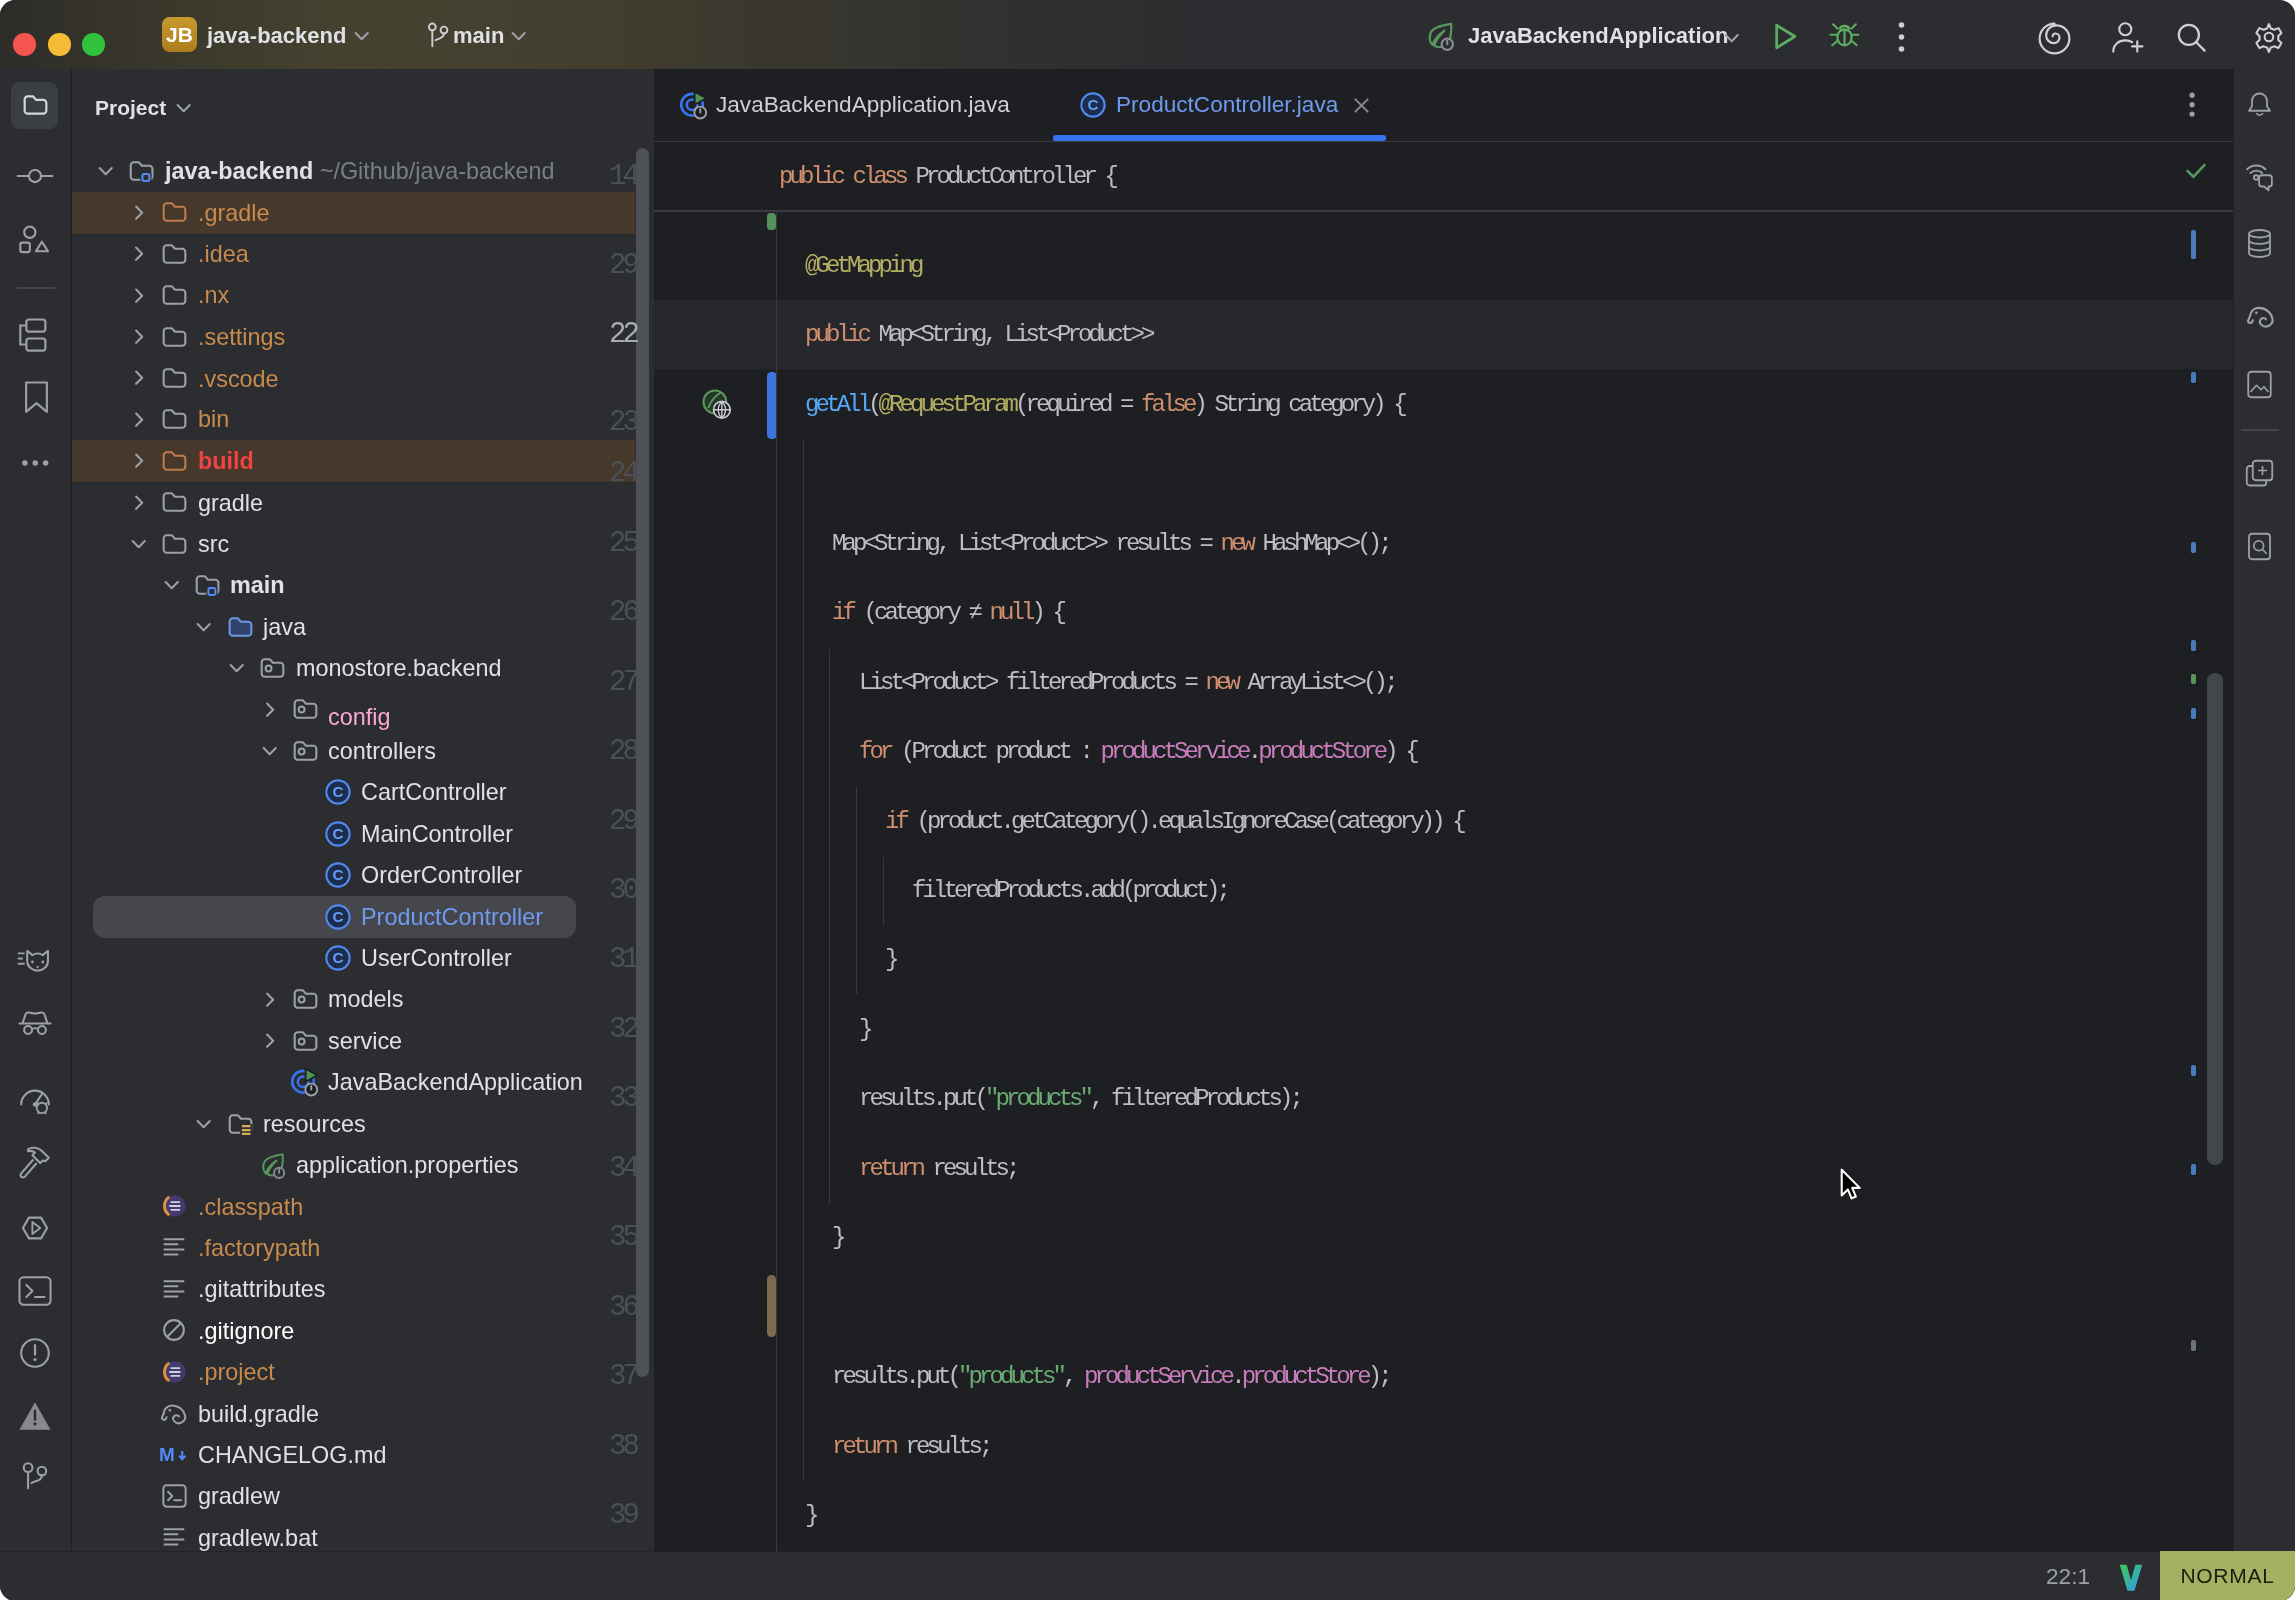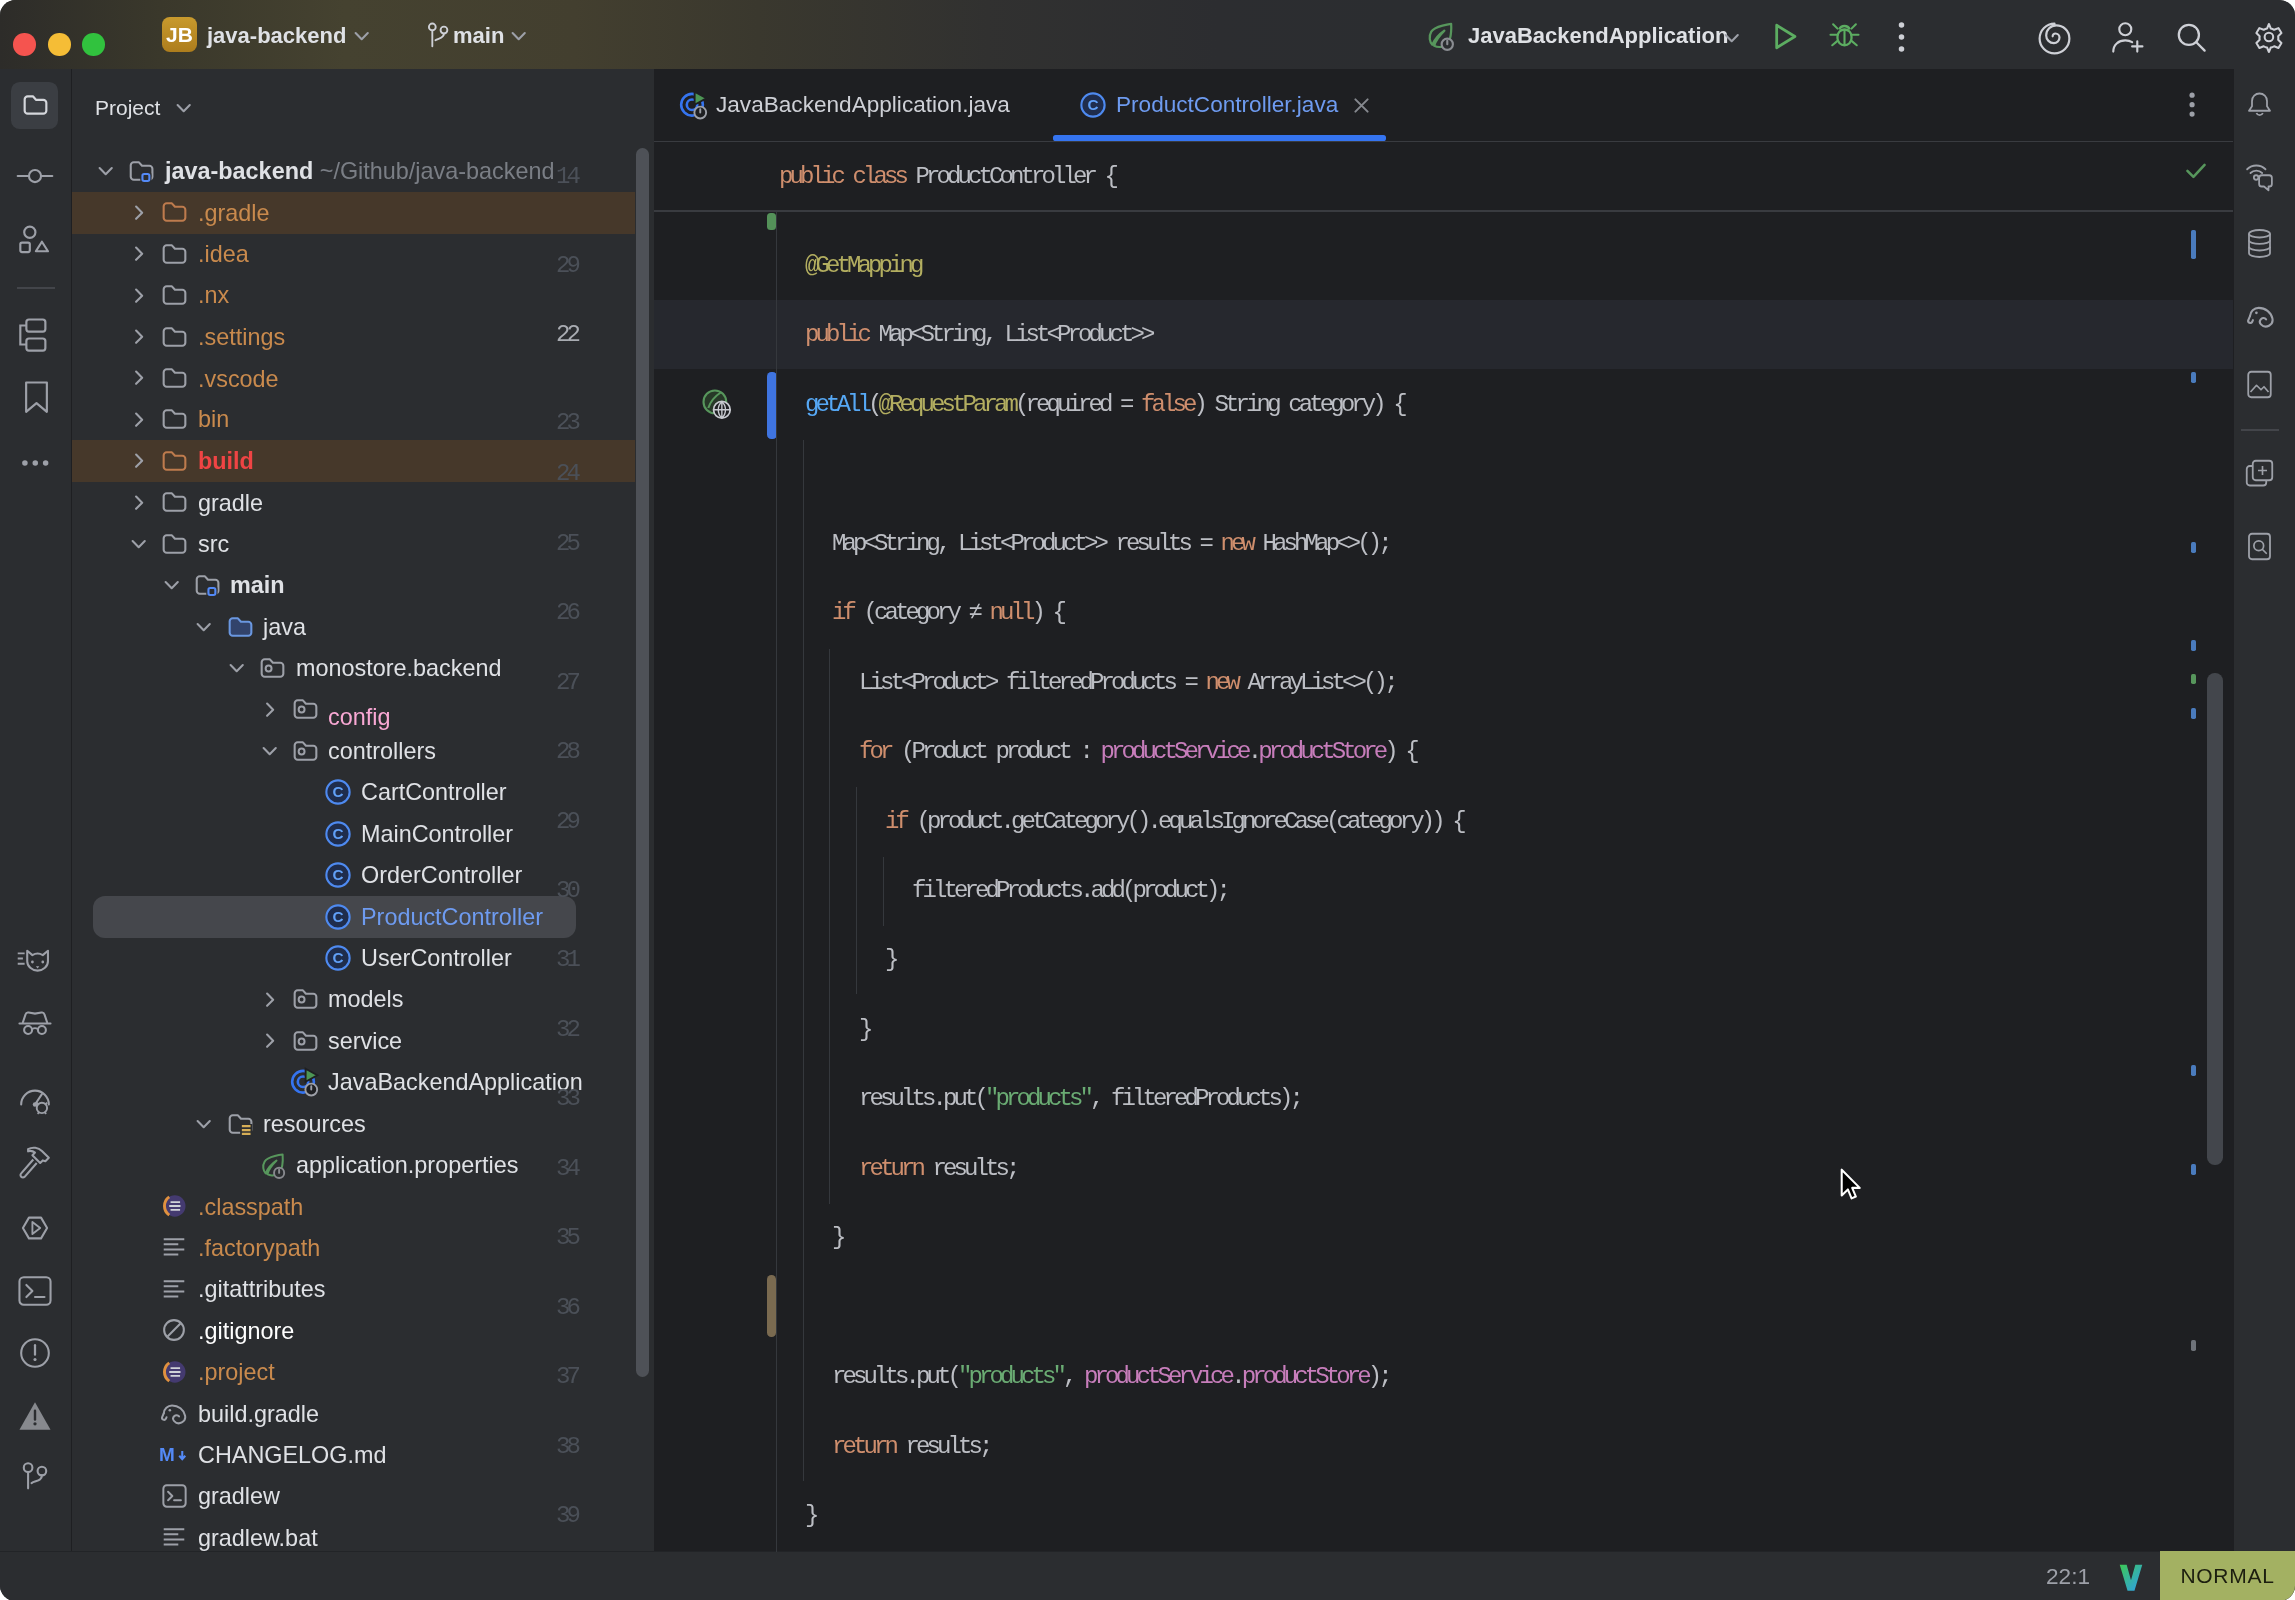--- a/index.html
+++ b/index.html
@@ -6,21 +6,21 @@
 #win { position:absolute; left:0; top:0; width:2295px; height:1601px; background:#2b2d30; border-radius:15.6px; overflow:hidden; }
 #titlebar { position:absolute; left:0; top:0; width:2295px; height:69px;
   background:linear-gradient(90deg,#2d2c29 0%,#3a382b 7%,#454230 15%,#433f2f 25%,#3a382e 33%,#313130 43%,#2c2d30 53%,#2b2d30 61%,#2b2d30 100%); }
 #activity { position:absolute; left:0; top:69px; width:72px; height:1482px; background:#2b2d30; border-right:0.9px solid #1e1f22; }
 #tree { position:absolute; left:72px; top:69px; width:582px; height:1482px; background:#2b2d30; }
 #editor { position:absolute; left:654px; top:69px; width:1579px; height:1482px; background:#1e1f22; }
 #rightbar { position:absolute; left:2233px; top:69px; width:63px; height:1482px; background:#2b2d30; border-left:0.9px solid #1e1f22; }
 #status { position:absolute; left:0; top:1551px; width:2295px; height:49px; background:#2b2d30; border-top:0.9px solid #222427; }
 .lbl { height:42px; line-height:42px; font-size:23.4px; white-space:pre; }
 .cline { position:absolute; height:69px; line-height:69px; font-family:"Liberation Mono",monospace; font-size:24px; letter-spacing:-3.9px; white-space:pre; }
-.gnum { position:absolute; left:556px; width:133px; height:69px; line-height:69px; text-align:left; font-family:"Liberation Mono",monospace; font-size:24px; letter-spacing:-3.9px; color:#4b5058; }
+.gnum { position:absolute; left:556px; width:133px; height:69px; line-height:69px; text-align:center; font-family:"Liberation Mono",monospace; font-size:29px; letter-spacing:-3.9px; color:#4b5058; }
 .gnum.cur { color:#a9acb2; }
 .d { color:#bcbec4; } .kw { color:#cf8e6d; } .ann { color:#b3ae60; } .m { color:#56a8f5; } .str { color:#6aab73; } .fld { color:#c77dbb; }
 .vg { position:absolute; width:0.9px; background:#35383d; }
 .flipx { transform:scaleX(-1); }
 </style></head>
 <body>
 <div id="win">
   <div id="titlebar"></div>
   <div id="activity"></div>
   <div id="tree"></div>
@@ -150,21 +150,21 @@
 <svg class="abs" style="left:15.6px;top:1397px" width="38" height="38" viewBox="0 0 44 44">
       <path d="M22 6 L40 38 H4 Z" fill="#87898e"></path>
       <path d="M22 16 v10" stroke="#2b2d30" stroke-width="2.8" stroke-linecap="round"></path>
       <circle cx="22" cy="31" r="1.9" fill="#2b2d30"></circle>
     </svg>
 <svg class="abs" style="left:15.6px;top:1459px" width="38" height="38" viewBox="0 0 44 44">
       <circle cx="14" cy="10" r="5" fill="none" stroke="#9da0a8" stroke-width="2.4"></circle>
 <circle cx="30" cy="14" r="5" fill="none" stroke="#9da0a8" stroke-width="2.4"></circle>
 <path d="M14 15 v19 M30 19 c0 7 -8 6 -12 9" fill="none" stroke="#9da0a8" stroke-width="2.4" stroke-linecap="round"></path>
     </svg>
-  <div class="abs" style="left:95px;top:96px;font-size:21px;font-weight:normal;color:#dfe1e5">Project</div>
+  <div class="abs" style="left:95px;top:96px;font-size:21px;font-weight:bold;color:#dfe1e5">Project</div>
   <svg class="abs" style="left:175px;top:99px" width="17.4" height="17.4" viewBox="0 0 20 20">
       <path d="M3 7 L10 14 L17 7" fill="none" stroke="#9da0a8" stroke-width="2.4" stroke-linecap="round" stroke-linejoin="round"></path>
     </svg>
   <div class="abs" style="left:72px;top:192px;width:563px;height:42px;background:#46382a"></div>
 <div class="abs" style="left:72px;top:440px;width:563px;height:42px;background:#46382a"></div>
 <div class="abs" style="left:93px;top:896px;width:483px;height:42px;background:#45474c;border-radius:12px"></div>
 <svg class="abs" style="left:97px;top:162px" width="17.4" height="17.4" viewBox="0 0 20 20">
       <path d="M3 7 L10 14 L17 7" fill="none" stroke="#9da0a8" stroke-width="2.4" stroke-linecap="round" stroke-linejoin="round"></path>
     </svg>
 <svg class="abs" style="left:128px;top:158px" width="28" height="26" viewBox="0 0 32 30">

